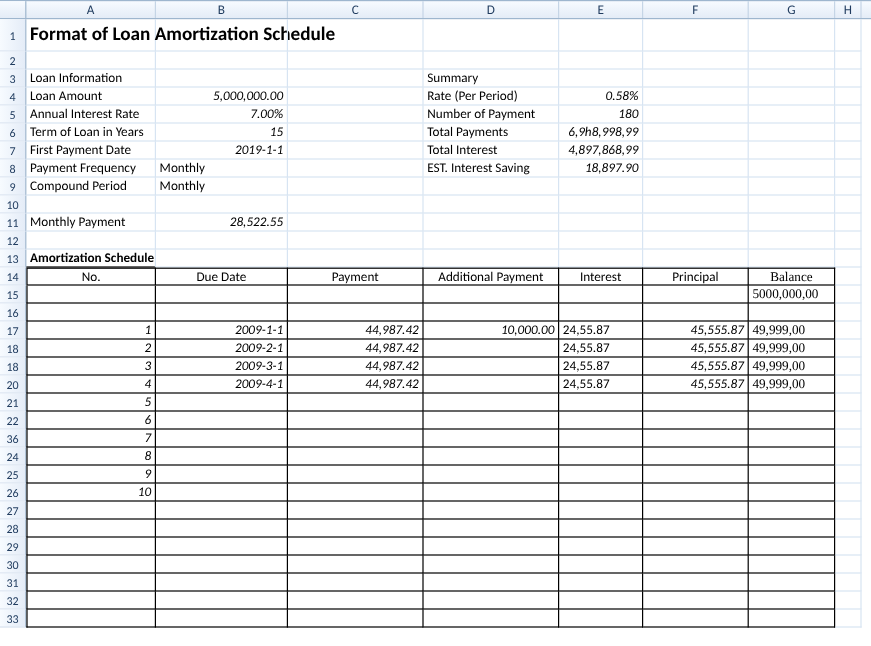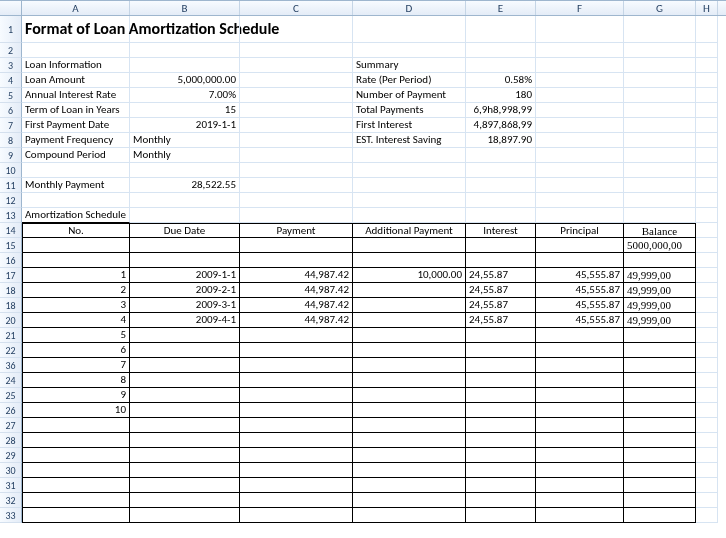--- a/index.html
+++ b/index.html
@@ -71,22 +71,22 @@
     padding: 0 3px;
     line-height: 14px;
     overflow: visible;
     white-space: nowrap;
   }
   .grid .row.first .cell { line-height: 26px; }
   .title {
     font-size: 16px;
     font-weight: bold;
   }
-  .bold { font-weight: normal; }
-  .right { text-align: right; }
+  .bold { font-weight: bold; }
+  .right { text-align: right; font-style: italic; }
   
   .bord-t { border-top: 1px solid #000 !important; text-align: center; }
   .bord-b { border-bottom: 1px solid #000 !important; }
   .bord-l { border-left: 1px solid #000 !important; }
   .bord-r { border-right: 1px solid #000 !important; font-family: Liberation Serif, serif; }
   .bk { border-right: 1px solid #000 !important; }
   
   .cA { width: 108px; }
   .cB { width: 110px; }
   .cC { width: 113px; }
@@ -214,21 +214,21 @@
       <div class="cell cE right">6,9h8,998,99</div>
       <div class="cell cF"></div>
       <div class="cell cG"></div>
       <div class="cell cH"></div>
     </div>
 
     <div class="row">
       <div class="cell cA">First Payment Date</div>
       <div class="cell cB right">2019-1-1</div>
       <div class="cell cC"></div>
-      <div class="cell cD">First Interest</div>
+      <div class="cell cD">Total Interest</div>
       <div class="cell cE right">4,897,868,99</div>
       <div class="cell cF"></div>
       <div class="cell cG"></div>
       <div class="cell cH"></div>
     </div>
 
     <div class="row">
       <div class="cell cA">Payment Frequency</div>
       <div class="cell cB">Monthly</div>
       <div class="cell cC"></div>

